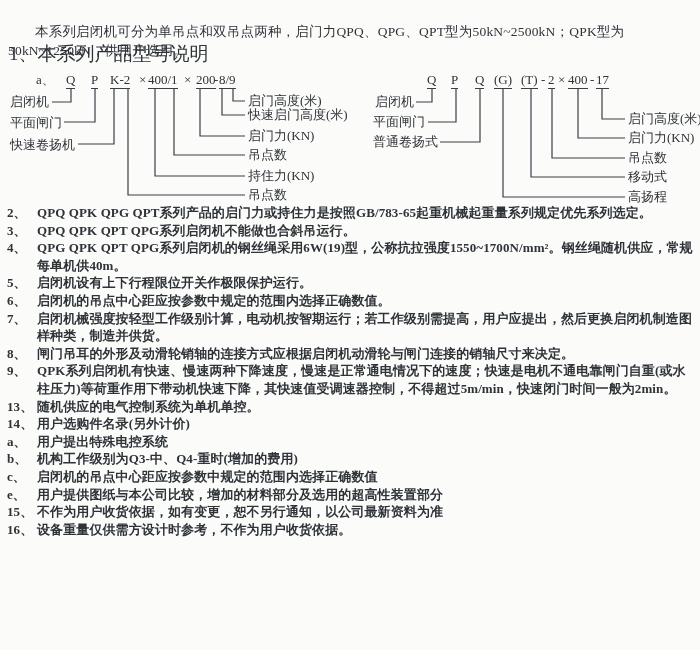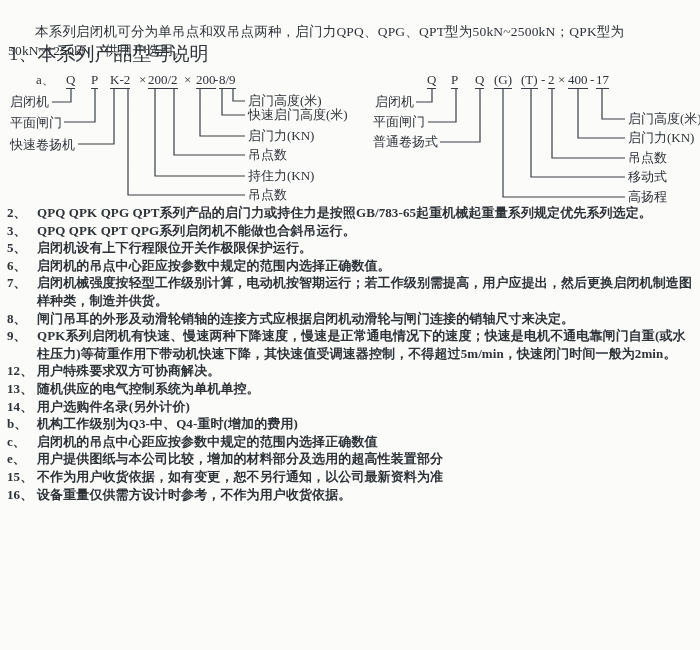--- a/index.html
+++ b/index.html
@@ -53,21 +53,21 @@
         M416 34 H432 V20  M428 54 H456 V20  M440 74 H480 V20
         M602 20 V51 H625  M578 20 V70 H625  M552 20 V90 H625
         M531 20 V109 H625  M503 20 V129 H625"></path>
     </svg>
 
     <span class="seg" style="left:36px;top:5px">a、</span>
     <span class="seg u" style="left:66px;top:5px">Q</span>
     <span class="seg u" style="left:91px;top:5px">P</span>
     <span class="seg u" style="left:110px;top:5px">K-2</span>
     <span class="seg" style="left:139px;top:5px">×</span>
-    <span class="seg u" style="left:148px;top:5px">200/2</span>
+    <span class="seg u" style="left:148px;top:5px">400/1</span>
     <span class="seg" style="left:184px;top:5px">×</span>
     <span class="seg u" style="left:196px;top:5px">200</span>
     <span class="seg" style="left:214px;top:5px">-</span>
     <span class="seg u" style="left:219px;top:5px">8/9</span>
 
     <span class="dlabel" style="left:10px;top:27px">启闭机</span>
     <span class="dlabel" style="left:10px;top:48px">平面闸门</span>
     <span class="dlabel" style="left:10px;top:70px">快速卷扬机</span>
 
     <span class="dlabel" style="left:248px;top:26px">启门高度(米)</span>
@@ -96,28 +96,29 @@
     <span class="dlabel" style="left:628px;top:44px">启门高度(米)</span>
     <span class="dlabel" style="left:628px;top:63px">启门力(KN)</span>
     <span class="dlabel" style="left:628px;top:83px">吊点数</span>
     <span class="dlabel" style="left:628px;top:102px">移动式</span>
     <span class="dlabel" style="left:628px;top:122px">高扬程</span>
   </div>
 
   <div class="items">
     <div class="item"><span class="no">2、</span><span>QPQ QPK QPG QPT系列产品的启门力或持住力是按照GB/783-65起重机械起重量系列规定优先系列选定。</span></div>
     <div class="item"><span class="no">3、</span><span>QPQ QPK QPT QPG系列启闭机不能做也合斜吊运行。</span></div>
+    <div class="item"><span class="no">4、</span><span>QPG QPK QPT QPG系列启闭机的钢丝绳采用6W(19)型，公称抗拉强度1550~1700N/mm²。钢丝绳随机供应，常规每单机供40m。</span></div>
     <div class="item"><span class="no">5、</span><span>启闭机设有上下行程限位开关作极限保护运行。</span></div>
     <div class="item"><span class="no">6、</span><span>启闭机的吊点中心距应按参数中规定的范围内选择正确数值。</span></div>
     <div class="item"><span class="no">7、</span><span>启闭机械强度按轻型工作级别计算，电动机按智期运行；若工作级别需提高，用户应提出，然后更换启闭机制造图样种类，制造并供货。</span></div>
     <div class="item"><span class="no">8、</span><span>闸门吊耳的外形及动滑轮销轴的连接方式应根据启闭机动滑轮与闸门连接的销轴尺寸来决定。</span></div>
     <div class="item"><span class="no">9、</span><span>QPK系列启闭机有快速、慢速两种下降速度，慢速是正常通电情况下的速度；快速是电机不通电靠闸门自重(或水柱压力)等荷重作用下带动机快速下降，其快速值受调速器控制，不得超过5m/min，快速闭门时间一般为2min。</span></div>
-    <div class="item"><span class="no">12、</span><span>用户特殊要求双方可协商解决。</span></div>
     <div class="item"><span class="no">13、</span><span>随机供应的电气控制系统为单机单控。</span></div>
     <div class="item"><span class="no">14、</span><span>用户选购件名录(另外计价)</span></div>
+    <div class="item"><span class="no">a、</span><span>用户提出特殊电控系统</span></div>
     <div class="item"><span class="no">b、</span><span>机构工作级别为Q3-中、Q4-重时(增加的费用)</span></div>
     <div class="item"><span class="no">c、</span><span>启闭机的吊点中心距应按参数中规定的范围内选择正确数值</span></div>
     <div class="item"><span class="no">e、</span><span>用户提供图纸与本公司比较，增加的材料部分及选用的超高性装置部分</span></div>
     <div class="item"><span class="no">15、</span><span>不作为用户收货依据，如有变更，恕不另行通知，以公司最新资料为准</span></div>
     <div class="item"><span class="no">16、</span><span>设备重量仅供需方设计时参考，不作为用户收货依据。</span></div>
   </div>
 
 </div>
 
 </body></html>

